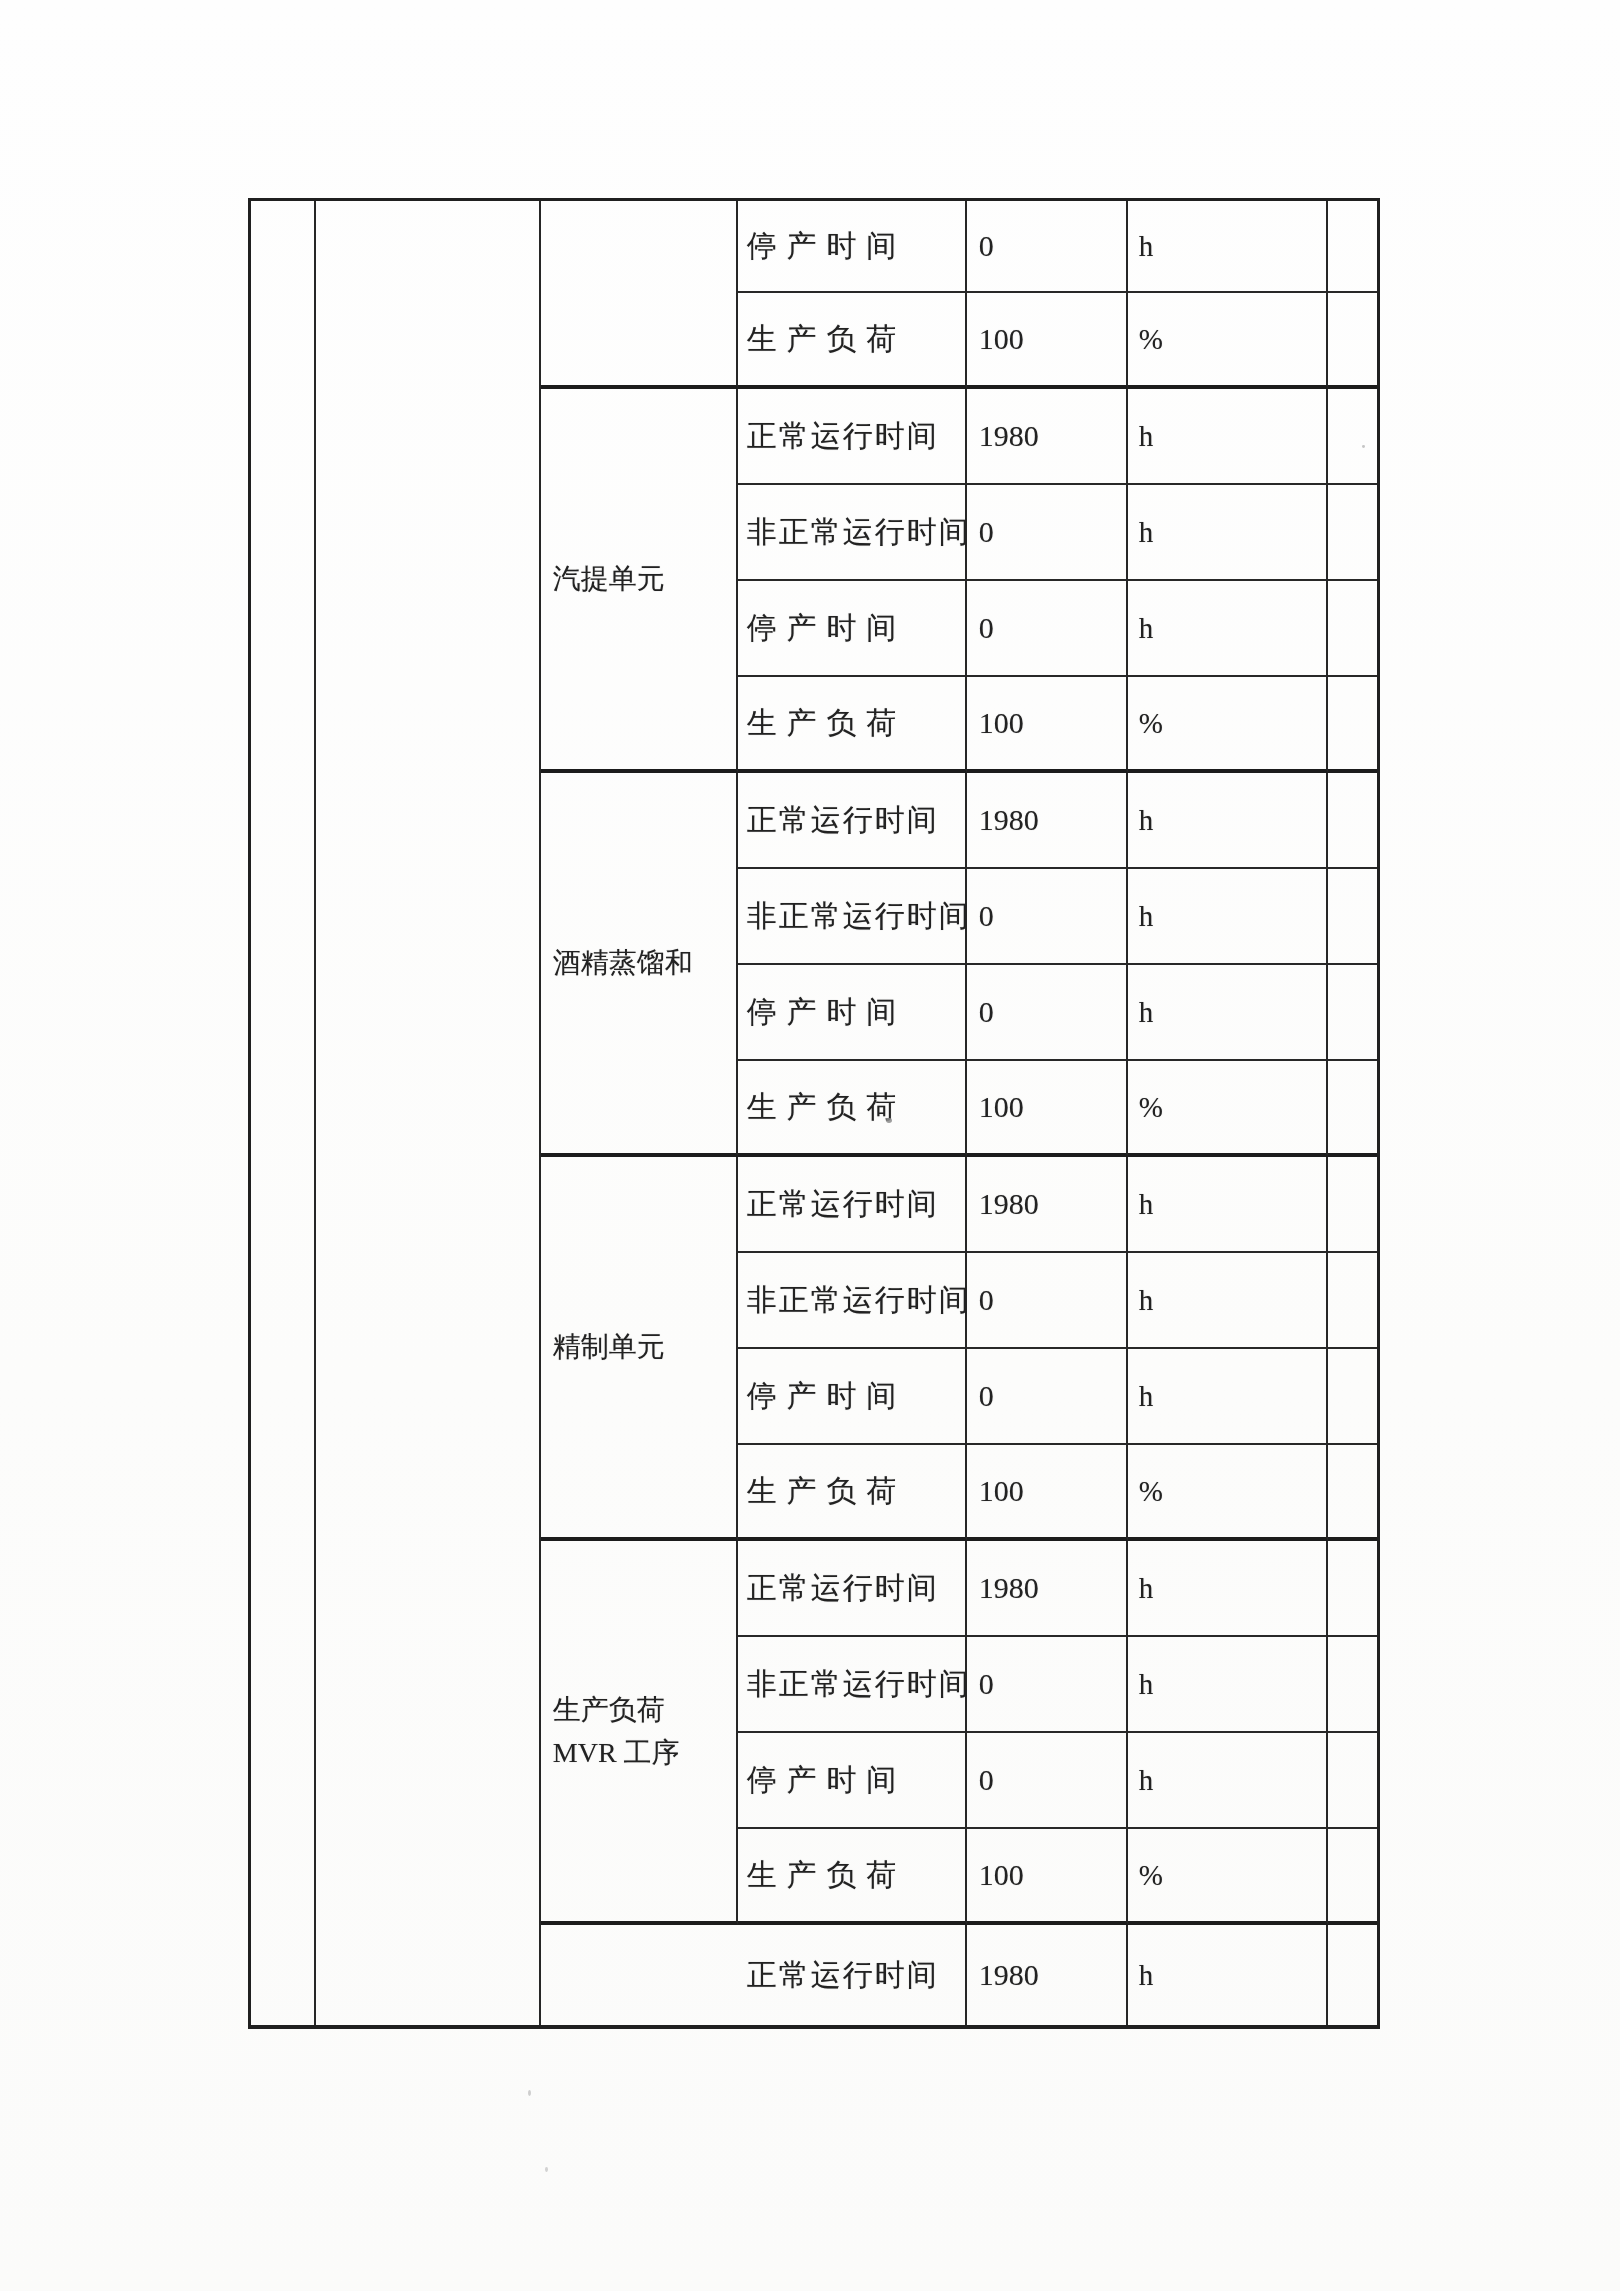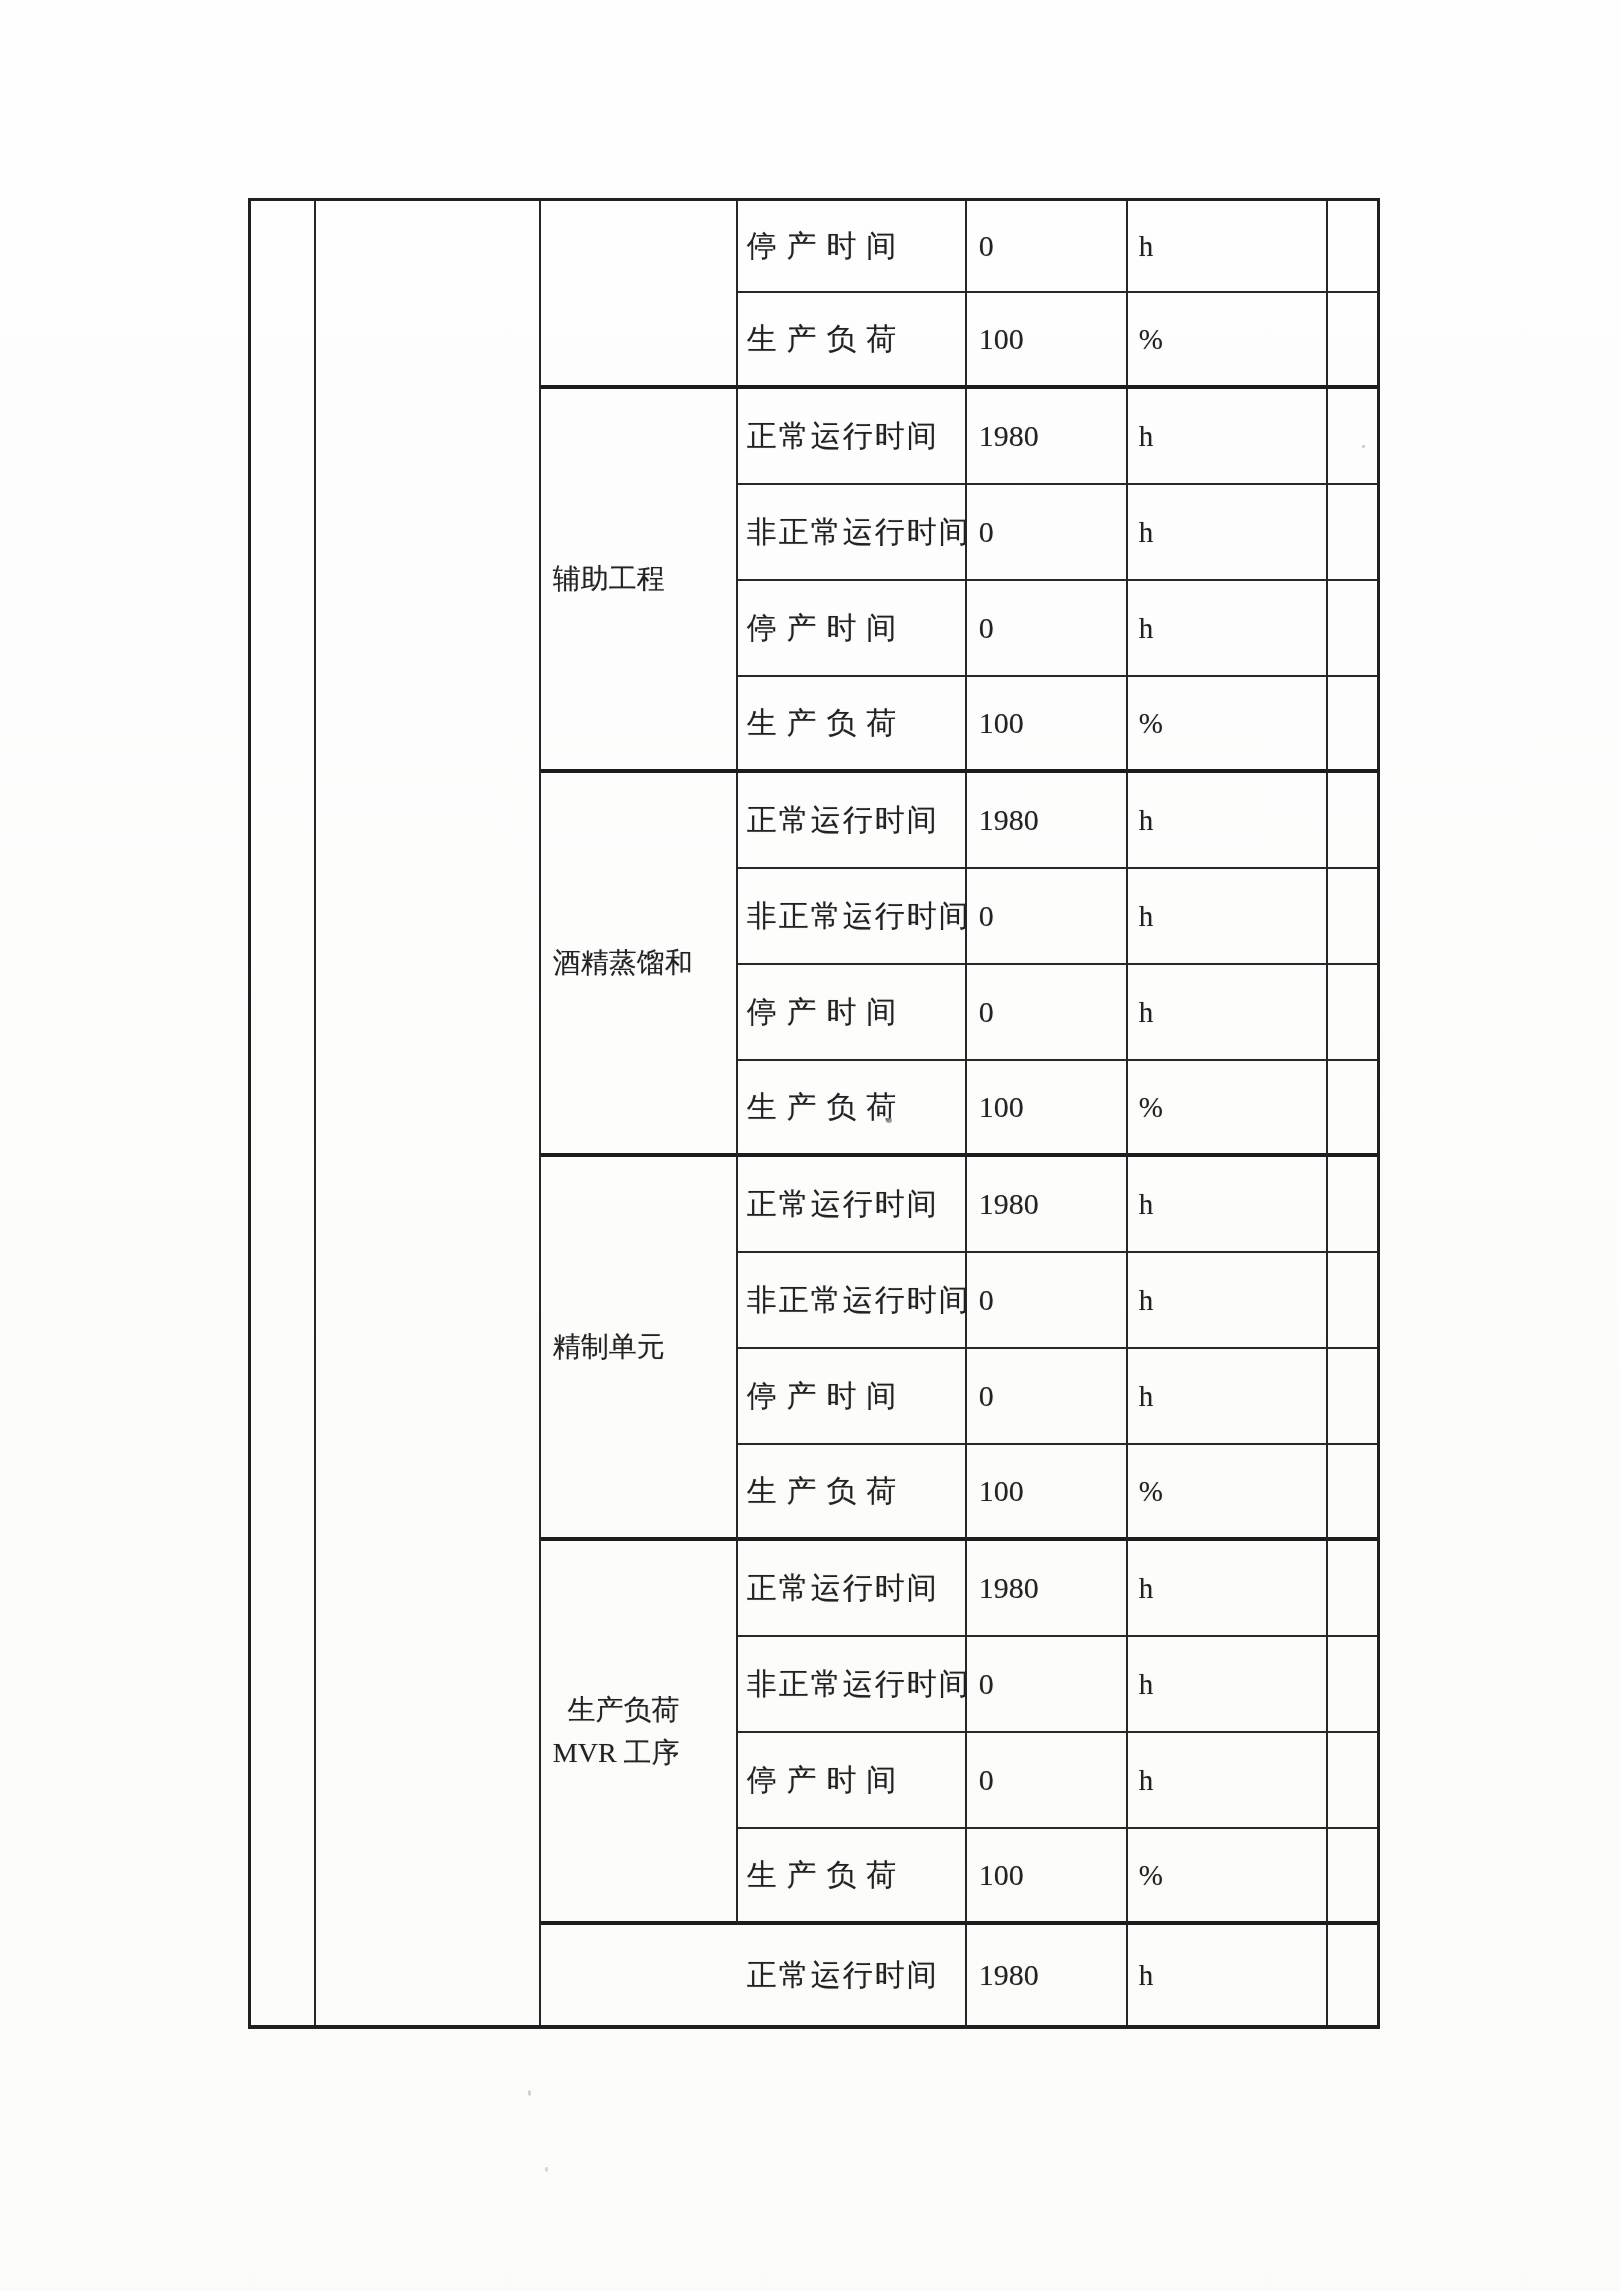--- a/index.html
+++ b/index.html
@@ -20,21 +20,21 @@
     box-sizing:border-box;
   }
   .c{
     box-sizing:border-box;
     display:flex;align-items:center;
     color:#222;
     white-space:nowrap;
   }
   .rt{border-right:2.9px solid #262626;}
   .bb{border-bottom:2.9px solid #282828;}
-  .sb{border-bottom:4.9px solid #1c1c1c;text-align:right;}
+  .sb{border-bottom:4.9px solid #1c1c1c;}
   .p{font-size:30px;padding-left:8.8px;}
   .v{font-size:30px;padding-left:11.8px;}
   .u{font-size:29px;padding-left:10.8px;}
   .un{font-size:28px;padding-left:11.8px;}
   .un2{line-height:1.55;}
   .txt{text-shadow:0 0 1px rgba(45,45,45,.35);}
   .speck{position:absolute;border-radius:50%;}
 </style>
 </head>
 <body>
@@ -42,21 +42,21 @@
 <div class="sheet">
   <div class="grid">
 
     <div class="c rt" style="grid-area:1/1/20/2"></div>
     <div class="c rt" style="grid-area:1/2/20/3"></div>
 
     <div class="c rt sb un txt" style="grid-area:1/3/3/4">
         <span></span>
       </div>
     <div class="c rt sb un txt" style="grid-area:3/3/7/4">
-        <span>辅助工程</span>
+        <span>汽提单元</span>
       </div>
     <div class="c rt sb un txt" style="grid-area:7/3/11/4">
         <span>酒精蒸馏和</span>
       </div>
     <div class="c rt sb un txt" style="grid-area:11/3/15/4">
         <span>精制单元</span>
       </div>
     <div class="c rt sb un txt" style="grid-area:15/3/19/4">
       <div class="un2">
         <span style="display:block">生产负荷</span>

